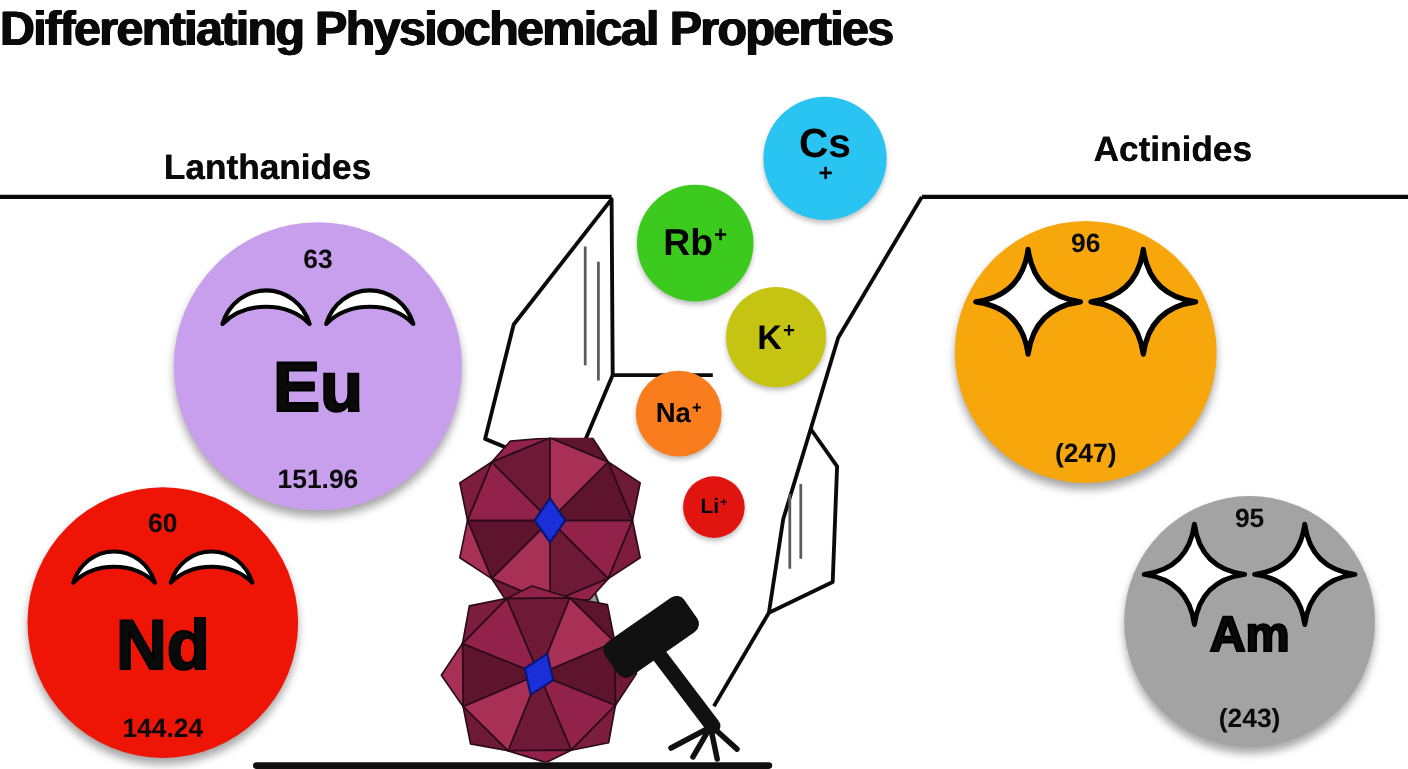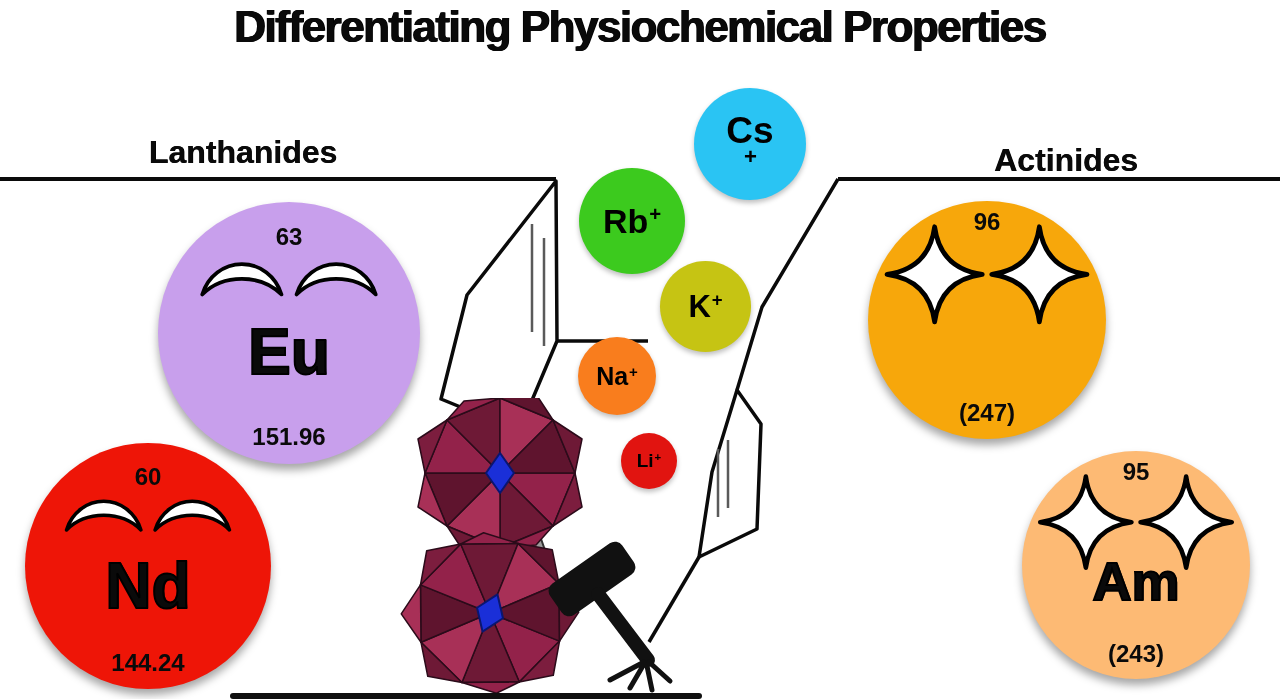--- a/index.html
+++ b/index.html
@@ -4,31 +4,31 @@
 <style>
   * { margin:0; padding:0; box-sizing:border-box; }
   html,body { background:#ffffff; }
   body {
     width:1280px; height:699px; position:relative; overflow:hidden;
     font-family:"Liberation Sans", sans-serif; color:#0a0a0a;
   }
   .stage { position:absolute; inset:0; }
 
   .title {
-    position:absolute; top:2px; left:0; width:100%; text-align:center;
+    position:absolute; top:2px; left:0; width:100%; text-align:left;
     font-size:44px; font-weight:900; letter-spacing:-1.5px;
     text-shadow:0.7px 0 #000, -0.7px 0 #000;
   }
 
   .section-label {
     position:absolute; font-size:32px; font-weight:800; text-align:center;
     text-shadow:0.4px 0 #000;
   }
   .section-label.lan { left:118px; top:134px; width:250px; }
-  .section-label.act { left:966px; top:142px; width:200px; }
+  .section-label.act { left:966px; top:117px; width:200px; }
 
   svg.lineart { position:absolute; left:0; top:0; z-index:1; }
   svg.clusters { position:absolute; left:395px; top:398px; z-index:2; }
   svg.hammer   { position:absolute; left:540px; top:540px; z-index:4; }
 
   .element {
     position:absolute; border-radius:50%; z-index:3;
     box-shadow:0 6px 8px rgba(0,0,0,0.35);
   }
   .element.eu { left:158px;  top:202px; width:262px; height:262px; }
@@ -46,21 +46,21 @@
   .element .motif { position:absolute; left:50%; transform:translateX(-50%); z-index:1; }
   .element.lan .motif { top:13%; width:72%; }
   .element.act .motif { top:9%;  width:88%; }
 
   .element .symbol {
     position:absolute; top:45%; left:0; width:100%; text-align:center;
     font-size:64px; font-weight:800; line-height:1;
     -webkit-text-stroke:2px #000; text-shadow:1px 0 #000;
     z-index:2;
   }
-  .element.am .symbol { font-size:54px; }
+  .element.am .symbol { font-size:45px; }
   .element .mass {
     position:absolute; bottom:5%; left:0; width:100%; text-align:center;
     font-size:24px; font-weight:800; z-index:2;
   }
 
   .cation {
     position:absolute; border-radius:50%; z-index:3;
     display:flex; align-items:center; justify-content:center;
     font-weight:800; color:#000;
     box-shadow:0 3px 5px rgba(0,0,0,0.25);
@@ -157,21 +157,21 @@
 
   <div class="element act cm" style="background: rgb(247, 167, 11);">
     <div class="atomic-number">96</div>
     <svg class="motif" viewBox="0 0 220 110">
       <path d="M55,5 Q61,49 105,55 Q61,61 55,105 Q49,61 5,55 Q49,49 55,5 Z" fill="#ffffff" stroke="#000000" stroke-width="5" stroke-linejoin="round"></path>
       <path d="M165,5 Q171,49 215,55 Q171,61 165,105 Q159,61 115,55 Q159,49 165,5 Z" fill="#ffffff" stroke="#000000" stroke-width="5" stroke-linejoin="round"></path>
     </svg>
     <div class="mass">(247)</div>
   </div>
 
-  <div class="element act am" style="background: #fdba74;">
+  <div class="element act am" style="background: #a3a3a3;">
     <div class="atomic-number">95</div>
     <svg class="motif" viewBox="0 0 220 110">
       <path d="M55,5 Q61,49 105,55 Q61,61 55,105 Q49,61 5,55 Q49,49 55,5 Z" fill="#ffffff" stroke="#000000" stroke-width="5" stroke-linejoin="round"></path>
       <path d="M165,5 Q171,49 215,55 Q171,61 165,105 Q159,61 115,55 Q159,49 165,5 Z" fill="#ffffff" stroke="#000000" stroke-width="5" stroke-linejoin="round"></path>
     </svg>
     <div class="symbol">Am</div>
     <div class="mass">(243)</div>
   </div>
 
   <div class="cation cs" style="background: rgb(42, 196, 243);">

